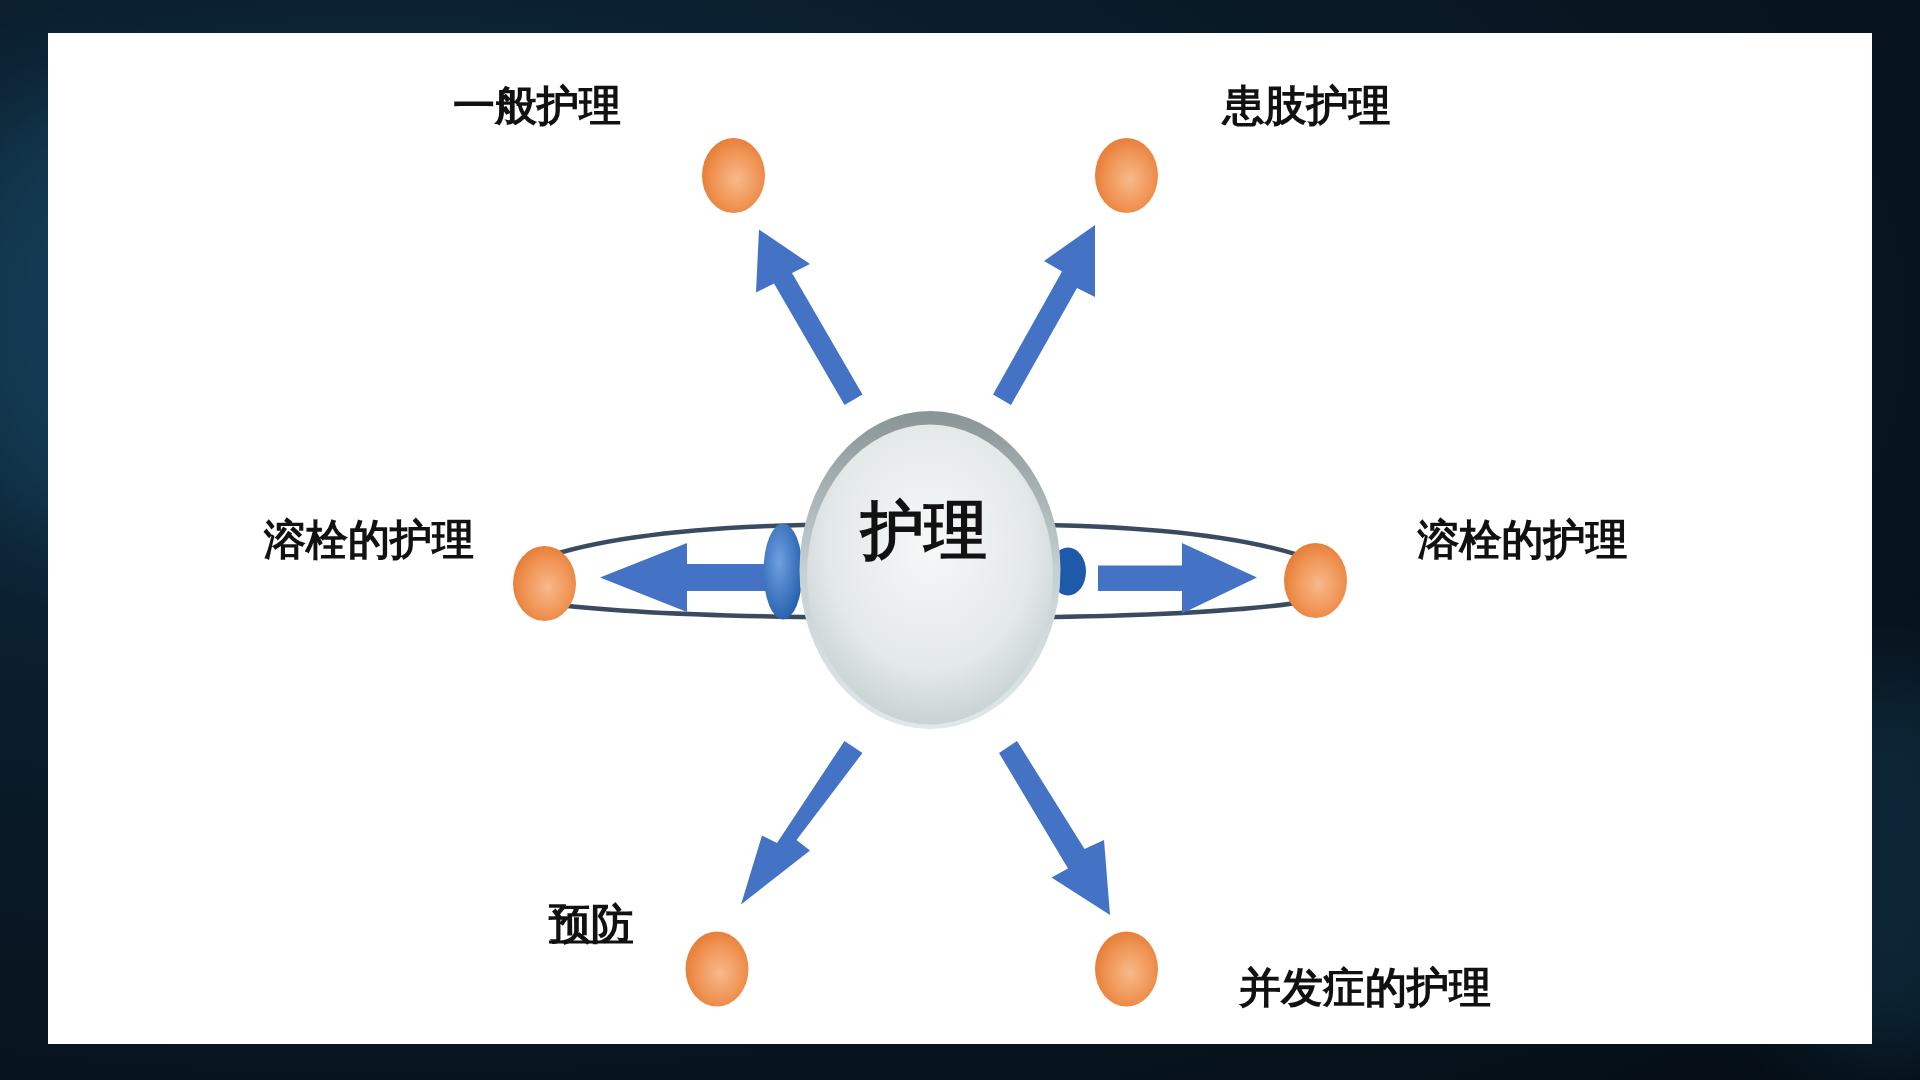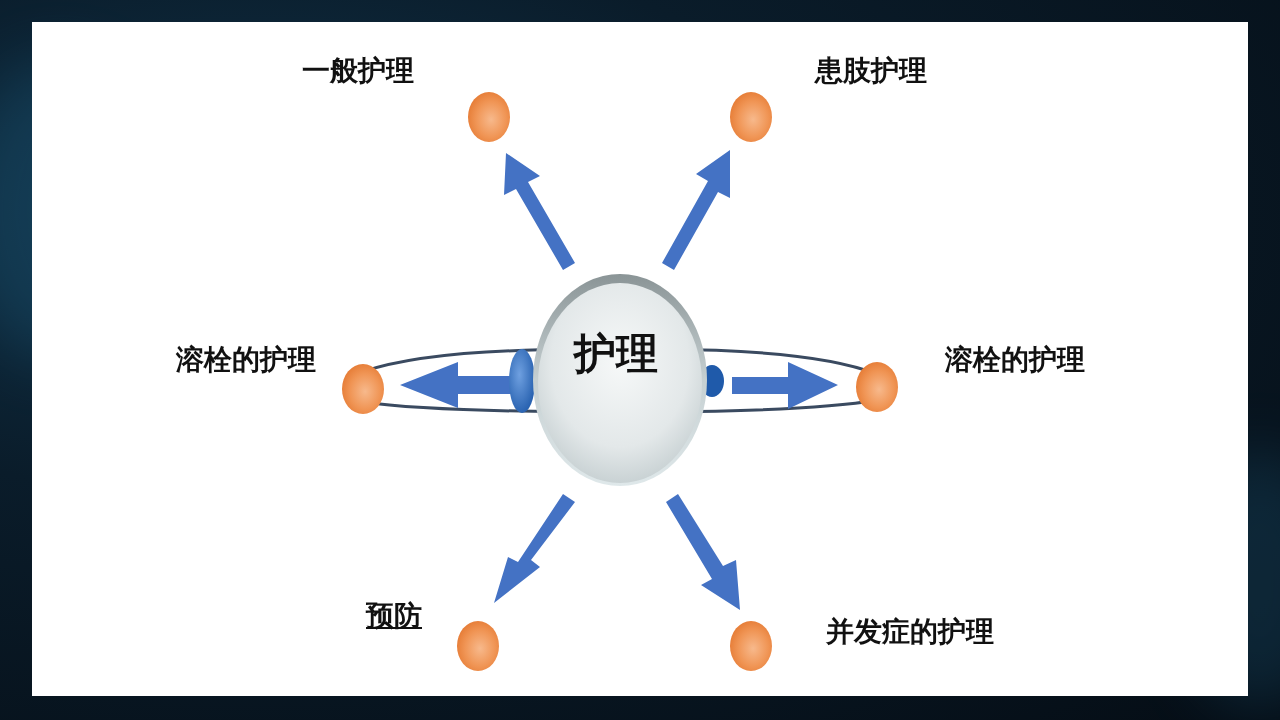--- a/index.html
+++ b/index.html
@@ -94,13 +94,13 @@
   <ellipse cx="751" cy="646" rx="21" ry="25" fill="url(#orangeGrad)"></ellipse>
 </svg>
 
 <div class="center-label">护理</div>
 
 <div class="label" style="left:302px;top:57px;">一般护理</div>
 <div class="label" style="left:815px;top:57px;">患肢护理</div>
 <div class="label" style="left:176px;top:346px;">溶栓的护理</div>
 <div class="label" style="left:945px;top:346px;">溶栓的护理</div>
 <div class="label" style="left:366px;top:602px;text-decoration:underline;">预防</div>
-<div class="label" style="left:826px;top:618px;">并发症的护理</div>
+<div class="label" style="left:826px;top:645px;">并发症的护理</div>
 
 </body></html>

